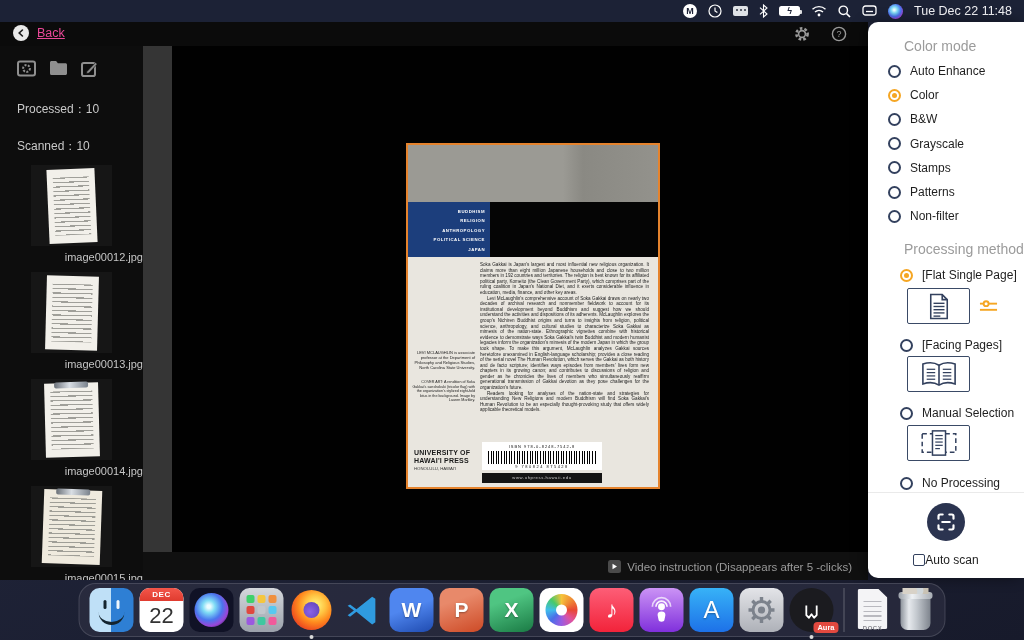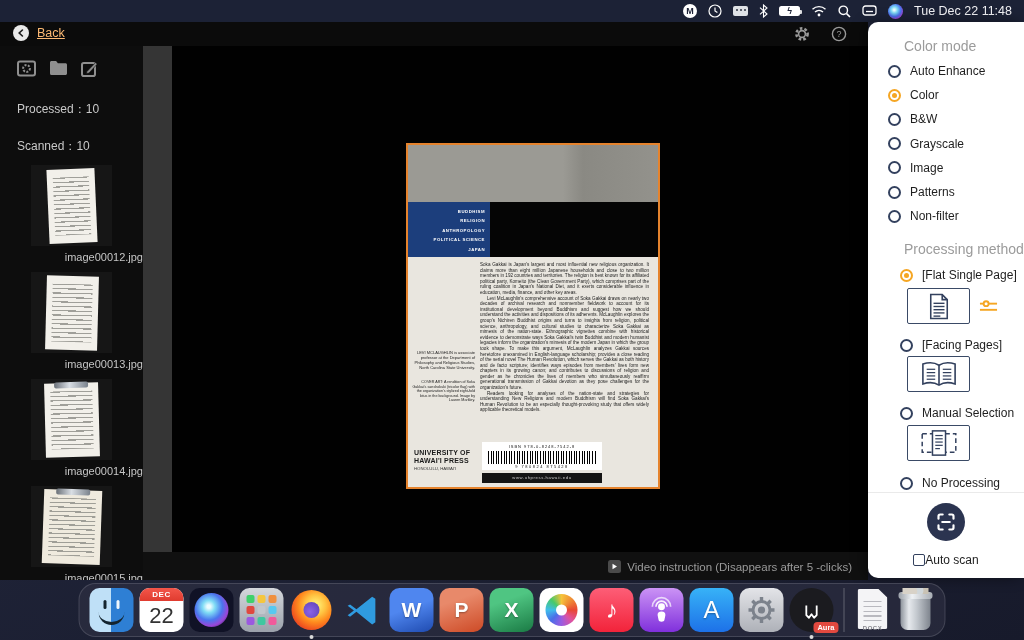--- a/index.html
+++ b/index.html
@@ -26,21 +26,21 @@
     border-radius:2.5px; background:#fff; display:flex; align-items:center; justify-content:center; }
   .battery::after { content:""; position:absolute; right:-3px; top:2.5px; width:2px; height:4px;
     background:rgba(255,255,255,.85); border-radius:0 1px 1px 0; }
   .bolt { color:#1c2236; font-size:9px; line-height:9px; font-weight:700; }
   .siri-mb { width:15px; height:15px; border-radius:50%;
     background:radial-gradient(circle at 42% 40%,#eafcff 0 6%,#7fdcf5 25%,#4a74ee 52%,#9a46d8 72%,#1c1340 95%); }
 
   
   .appbar { position:absolute; left:0; top:22px; width:868px; height:24px; background:#0b0b0b; }
   .back-btn { position:absolute; left:13px; top:3px; display:flex; align-items:center; gap:8px;
-    color:#fdba74; font-size:12.5px; cursor:default;text-decoration:underline; }
+    color:#ec4899; font-size:12.5px; cursor:default;text-decoration:underline; }
   .back-circle { width:16px; height:16px; border-radius:50%; background:#e9e9e9;
     display:flex; align-items:center; justify-content:center; }
   .tb-icon { position:absolute; top:4px; width:16px; height:16px; }
 
   
   .sidebar { position:absolute; left:0; top:46px; width:143px; height:534px; background:#0d0d0d; overflow:hidden; }
   .side-icons { display:flex; gap:13px; padding:14px 0 0 17px; }
   .side-stat { color:#c9c9c9; font-size:12px; padding:0 0 0 17px; margin-top:20px; white-space:nowrap; }
   .side-stat:first-of-type { margin-top:12px; }
   .thumb-list { margin-top:10px; }
@@ -375,21 +375,21 @@
         <div class="radio-row">
           <span class="radio"></span>
           <span class="radio-label">B&amp;W</span>
         </div>
         <div class="radio-row">
           <span class="radio"></span>
           <span class="radio-label">Grayscale</span>
         </div>
         <div class="radio-row">
           <span class="radio"></span>
-          <span class="radio-label">Image</span>
+          <span class="radio-label">Stamps</span>
         </div>
         <div class="radio-row">
           <span class="radio"></span>
           <span class="radio-label">Patterns</span>
         </div>
         <div class="radio-row">
           <span class="radio"></span>
           <span class="radio-label">Non-filter</span>
         </div>
       </div>

